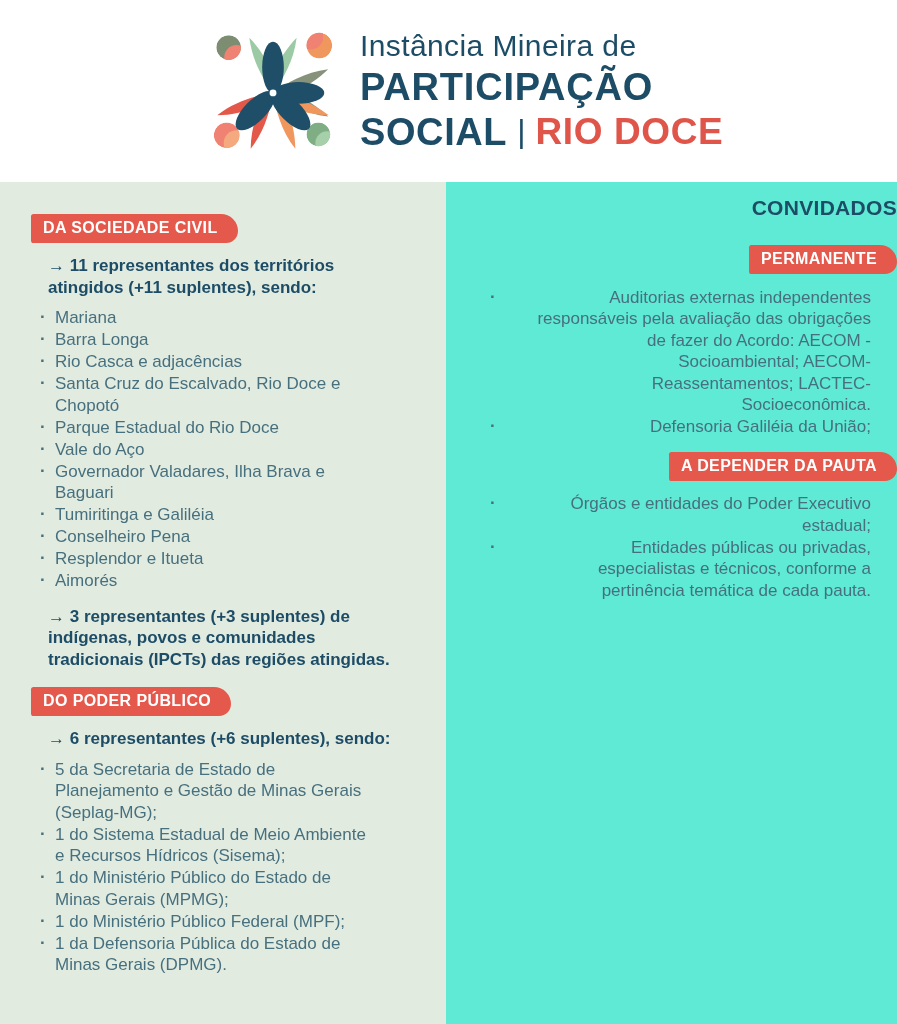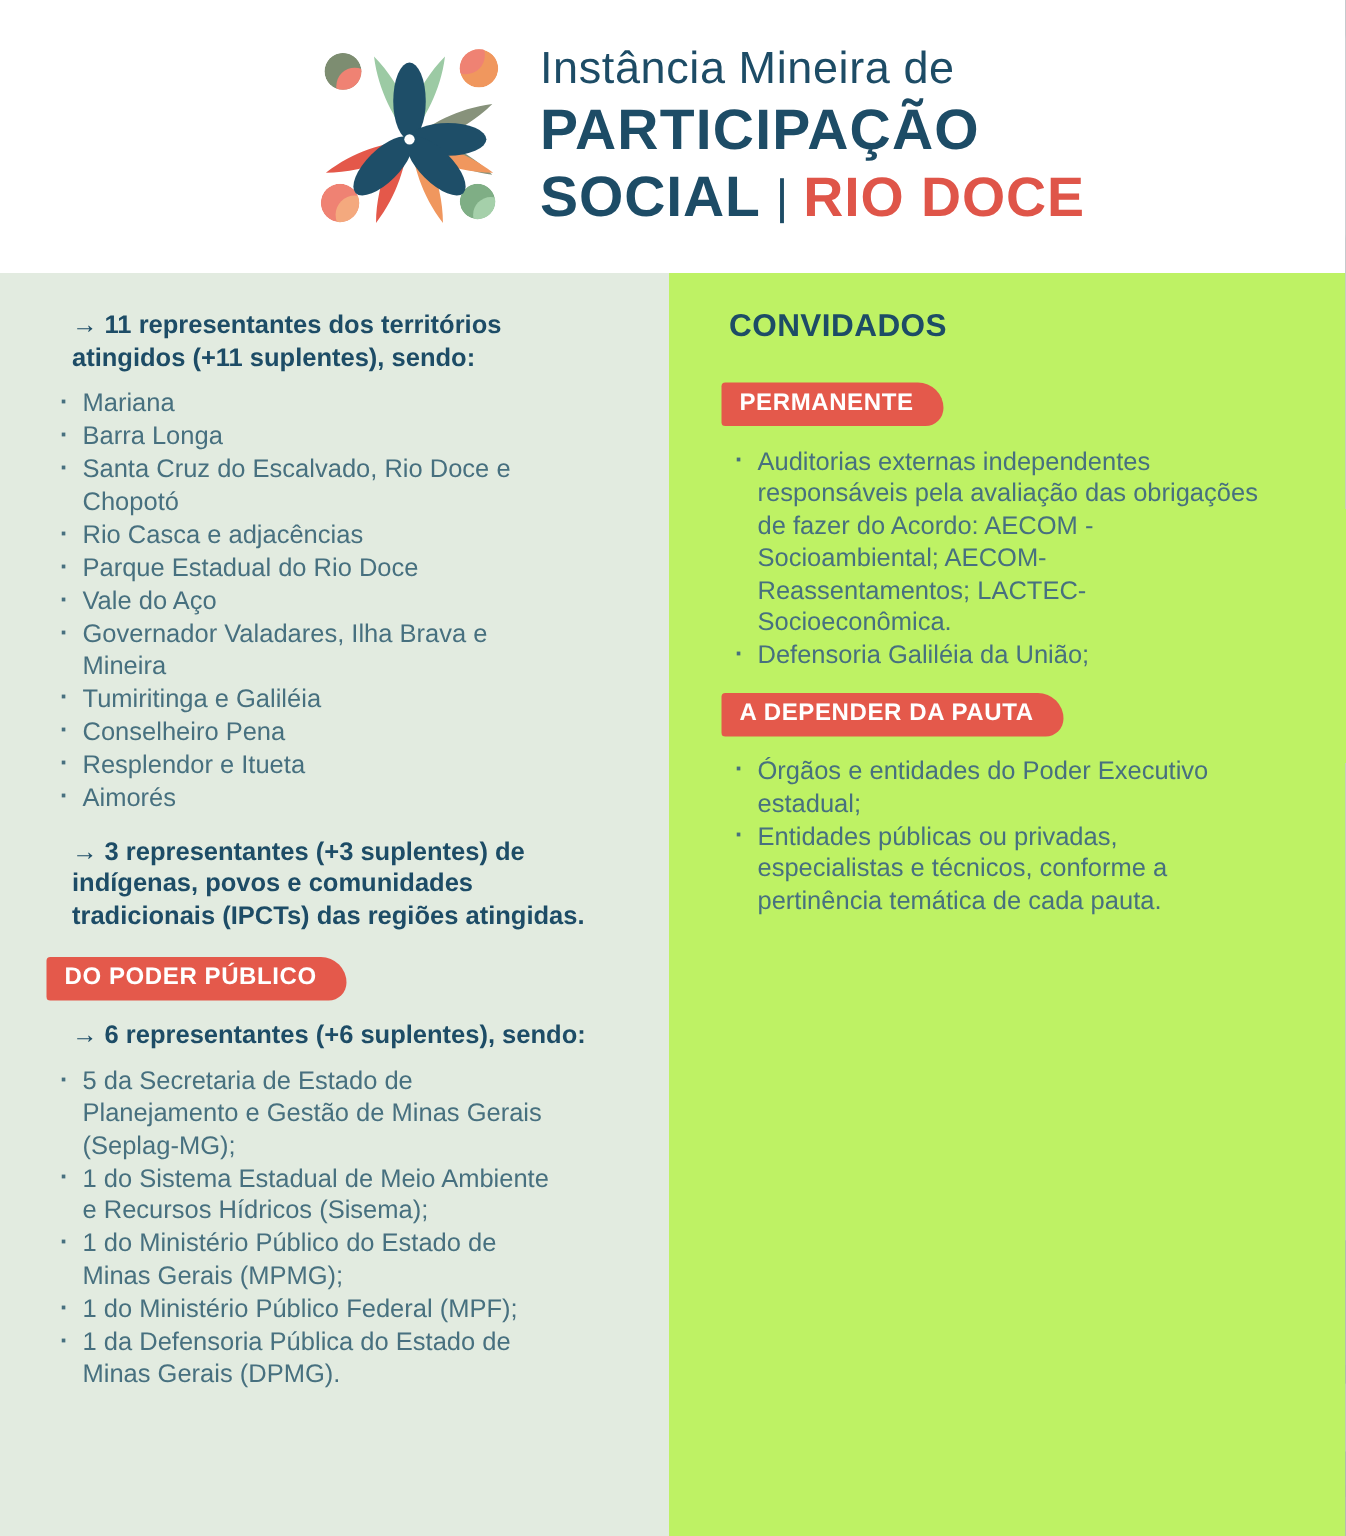--- a/index.html
+++ b/index.html
@@ -15,21 +15,21 @@
   .title-l1{font-size:30px;font-weight:400;letter-spacing:0.4px;line-height:36px;}
   .title-l2{font-size:38px;font-weight:700;letter-spacing:0.8px;line-height:44px;margin-top:1px;}
   .title-l3{display:flex;align-items:center;line-height:44px;margin-top:1px;}
   .title-l3 .main{font-size:38px;font-weight:700;letter-spacing:0.6px;}
   .title-l3 .sep{font-size:32px;font-weight:400;margin:0 10px;transform:translateY(-1px);}
   .title-l3 .accent{font-size:37px;font-weight:700;letter-spacing:0.6px;color:#df5549;}
   
   .cols{position:absolute;top:182px;left:0;width:897px;height:842px;display:flex;}
   .col{box-sizing:border-box;height:842px;position:relative;z-index:2;}
   .col.left{width:446px;background:#e2ebe0;padding:24px 0 0 36px;}
-  .col.right{width:451px;background:#bef264;padding:24px 0 0 40px;}
+  .col.right{width:451px;background:#5eead4;padding:14px 0 0 40px;text-align:right;}
   .col-title{margin:0 0 17px;font-size:21px;font-weight:700;letter-spacing:0.3px;color:#1d4c66;}
   .badge{
     display:inline-block;background:#e4594b;color:#ffffff;
     font-size:16px;font-weight:700;letter-spacing:0.4px;
     padding:5px 20px 6px 12px;margin:8px 0 12px -5px;
     border-radius:3px 20px 14px 3px;
   }
   .lead{
     margin:0 12px 9px;width:385px;color:#1d4c66;
     font-size:17px;font-weight:700;line-height:21.5px;white-space:pre-line;
@@ -102,32 +102,33 @@
         <span class="sep">|</span>
         <span class="accent">RIO DOCE</span>
       </div>
     </div>
   </div>
 
   <div class="cols">
 
     <section class="col left">
 
+      <div class="badge">DA SOCIEDADE CIVIL</div>
       <p class="lead">→ 11 representantes dos territórios
 atingidos (+11 suplentes), sendo:</p>
       <ul class="blist">
         <li>Mariana</li>
         <li>Barra Longa</li>
+        <li>Rio Casca e adjacências</li>
         <li>Santa Cruz do Escalvado, Rio Doce e
 Chopotó</li>
-        <li>Rio Casca e adjacências</li>
         <li>Parque Estadual do Rio Doce</li>
         <li>Vale do Aço</li>
         <li>Governador Valadares, Ilha Brava e
-Mineira</li>
+Baguari</li>
         <li>Tumiritinga e Galiléia</li>
         <li>Conselheiro Pena</li>
         <li>Resplendor e Itueta</li>
         <li>Aimorés</li>
       </ul>
       <p class="lead outro">→ 3 representantes (+3 suplentes) de
 indígenas, povos e comunidades
 tradicionais (IPCTs) das regiões atingidas.</p>
 
       <div class="badge">DO PODER PÚBLICO</div>

